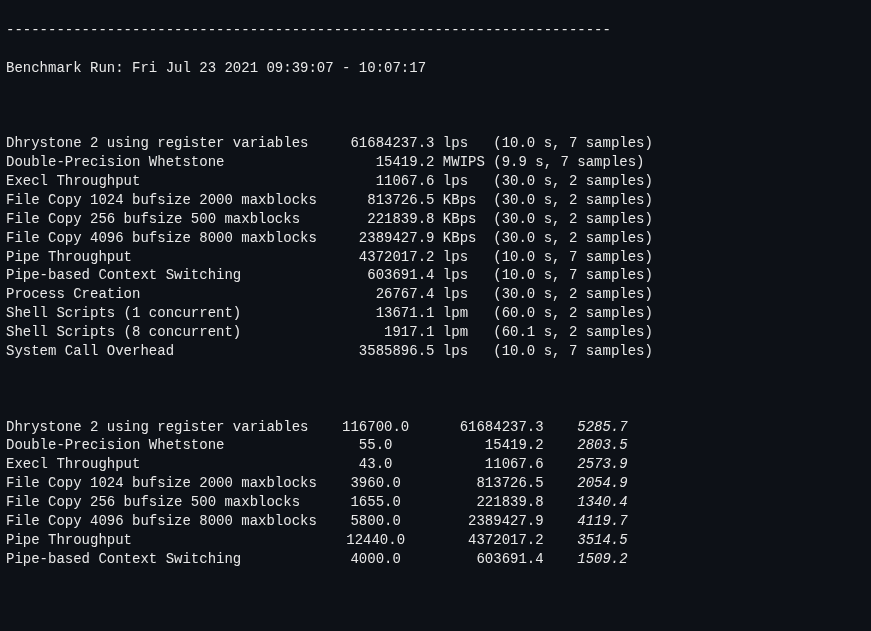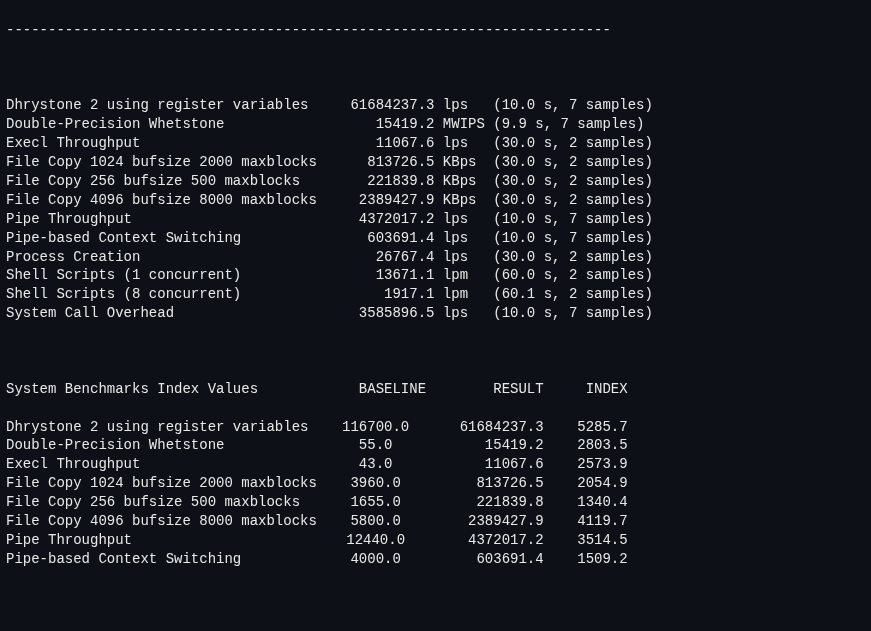--- a/index.html
+++ b/index.html
@@ -19,31 +19,31 @@
     white-space: pre;
   }
   .row { display: block; }
   .c-name   { display: inline-block; width: 36ch; }
   .c-val    { display: inline-block; width: 15ch; text-align: right; }
   .c-unit   { display: inline-block; width: 6ch; }
   .c-time   { display: inline-block; }
   .i-name   { display: inline-block; width: 38ch; }
   .i-base   { display: inline-block; width: 12ch; text-align: center; }
   .i-result { display: inline-block; width: 14ch; text-align: right; }
-  .i-index  { display: inline-block; width: 10ch; text-align: right; }
+  .i-index  { display: inline-block; width: 10ch; text-align: right; font-style: italic; }
   .h-name   { display: inline-block; width: 38ch; }
   .h-base   { display: inline-block; width: 12ch; text-align: right; }
   .h-result { display: inline-block; width: 14ch; text-align: right; }
   .h-index  { display: inline-block; width: 10ch; text-align: right; }
 </style>
 </head>
 <body>
 
 <div class="term">
 <span class="row">------------------------------------------------------------------------</span>
+<span class="row">Benchmark Run: Fri Jul 23 2021 09:39:07 - 10:07:17</span>
 <span class="row"> </span>
 <div id="raw-block"><span class="row"><span class="c-name">Dhrystone 2 using register variables</span><span class="c-val">61684237.3</span> <span class="c-unit">lps</span><span class="c-time">(10.0 s, 7 samples)</span></span><span class="row"><span class="c-name">Double-Precision Whetstone</span><span class="c-val">15419.2</span> <span class="c-unit">MWIPS</span><span class="c-time">(9.9 s, 7 samples)</span></span><span class="row"><span class="c-name">Execl Throughput</span><span class="c-val">11067.6</span> <span class="c-unit">lps</span><span class="c-time">(30.0 s, 2 samples)</span></span><span class="row"><span class="c-name">File Copy 1024 bufsize 2000 maxblocks</span><span class="c-val">813726.5</span> <span class="c-unit">KBps</span><span class="c-time">(30.0 s, 2 samples)</span></span><span class="row"><span class="c-name">File Copy 256 bufsize 500 maxblocks</span><span class="c-val">221839.8</span> <span class="c-unit">KBps</span><span class="c-time">(30.0 s, 2 samples)</span></span><span class="row"><span class="c-name">File Copy 4096 bufsize 8000 maxblocks</span><span class="c-val">2389427.9</span> <span class="c-unit">KBps</span><span class="c-time">(30.0 s, 2 samples)</span></span><span class="row"><span class="c-name">Pipe Throughput</span><span class="c-val">4372017.2</span> <span class="c-unit">lps</span><span class="c-time">(10.0 s, 7 samples)</span></span><span class="row"><span class="c-name">Pipe-based Context Switching</span><span class="c-val">603691.4</span> <span class="c-unit">lps</span><span class="c-time">(10.0 s, 7 samples)</span></span><span class="row"><span class="c-name">Process Creation</span><span class="c-val">26767.4</span> <span class="c-unit">lps</span><span class="c-time">(30.0 s, 2 samples)</span></span><span class="row"><span class="c-name">Shell Scripts (1 concurrent)</span><span class="c-val">13671.1</span> <span class="c-unit">lpm</span><span class="c-time">(60.0 s, 2 samples)</span></span><span class="row"><span class="c-name">Shell Scripts (8 concurrent)</span><span class="c-val">1917.1</span> <span class="c-unit">lpm</span><span class="c-time">(60.1 s, 2 samples)</span></span><span class="row"><span class="c-name">System Call Overhead</span><span class="c-val">3585896.5</span> <span class="c-unit">lps</span><span class="c-time">(10.0 s, 7 samples)</span></span></div>
 <span class="row"> </span>
-<span class="row"><span class="h-name">System Benchmarks Index Values</span><span class="h-base">BASELINE</span><span class="h-result">RESULT</span><span class="h-index">INDEX</span></span>
 <div id="index-block"><span class="row"><span class="i-name">Dhrystone 2 using register variables</span><span class="i-base">116700.0</span><span class="i-result">61684237.3</span><span class="i-index">5285.7</span></span><span class="row"><span class="i-name">Double-Precision Whetstone</span><span class="i-base">55.0</span><span class="i-result">15419.2</span><span class="i-index">2803.5</span></span><span class="row"><span class="i-name">Execl Throughput</span><span class="i-base">43.0</span><span class="i-result">11067.6</span><span class="i-index">2573.9</span></span><span class="row"><span class="i-name">File Copy 1024 bufsize 2000 maxblocks</span><span class="i-base">3960.0</span><span class="i-result">813726.5</span><span class="i-index">2054.9</span></span><span class="row"><span class="i-name">File Copy 256 bufsize 500 maxblocks</span><span class="i-base">1655.0</span><span class="i-result">221839.8</span><span class="i-index">1340.4</span></span><span class="row"><span class="i-name">File Copy 4096 bufsize 8000 maxblocks</span><span class="i-base">5800.0</span><span class="i-result">2389427.9</span><span class="i-index">4119.7</span></span><span class="row"><span class="i-name">Pipe Throughput</span><span class="i-base">12440.0</span><span class="i-result">4372017.2</span><span class="i-index">3514.5</span></span><span class="row"><span class="i-name">Pipe-based Context Switching</span><span class="i-base">4000.0</span><span class="i-result">603691.4</span><span class="i-index">1509.2</span></span></div>
 
 
 </div>
 
 </body></html>

